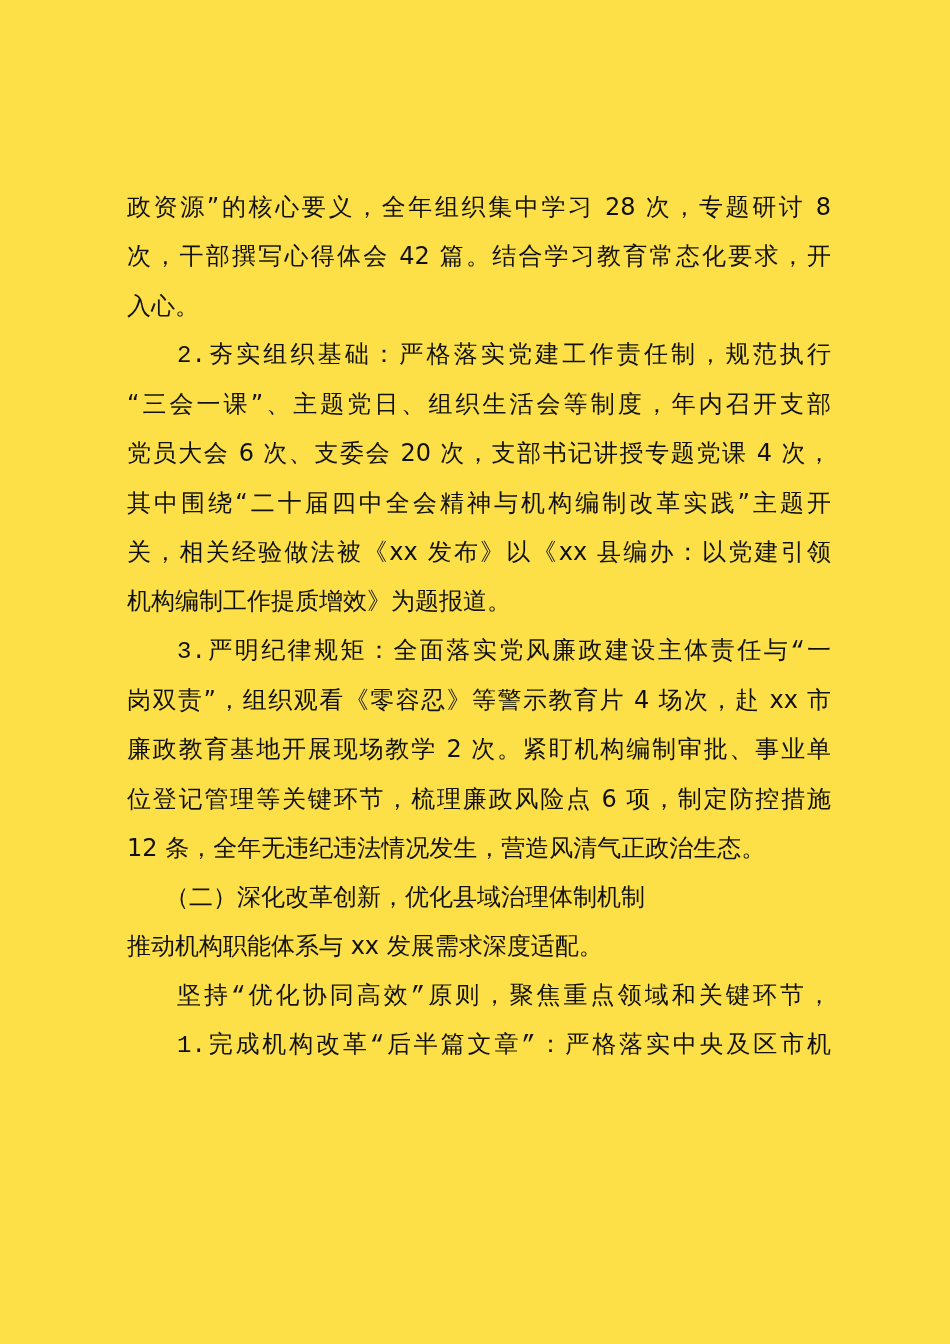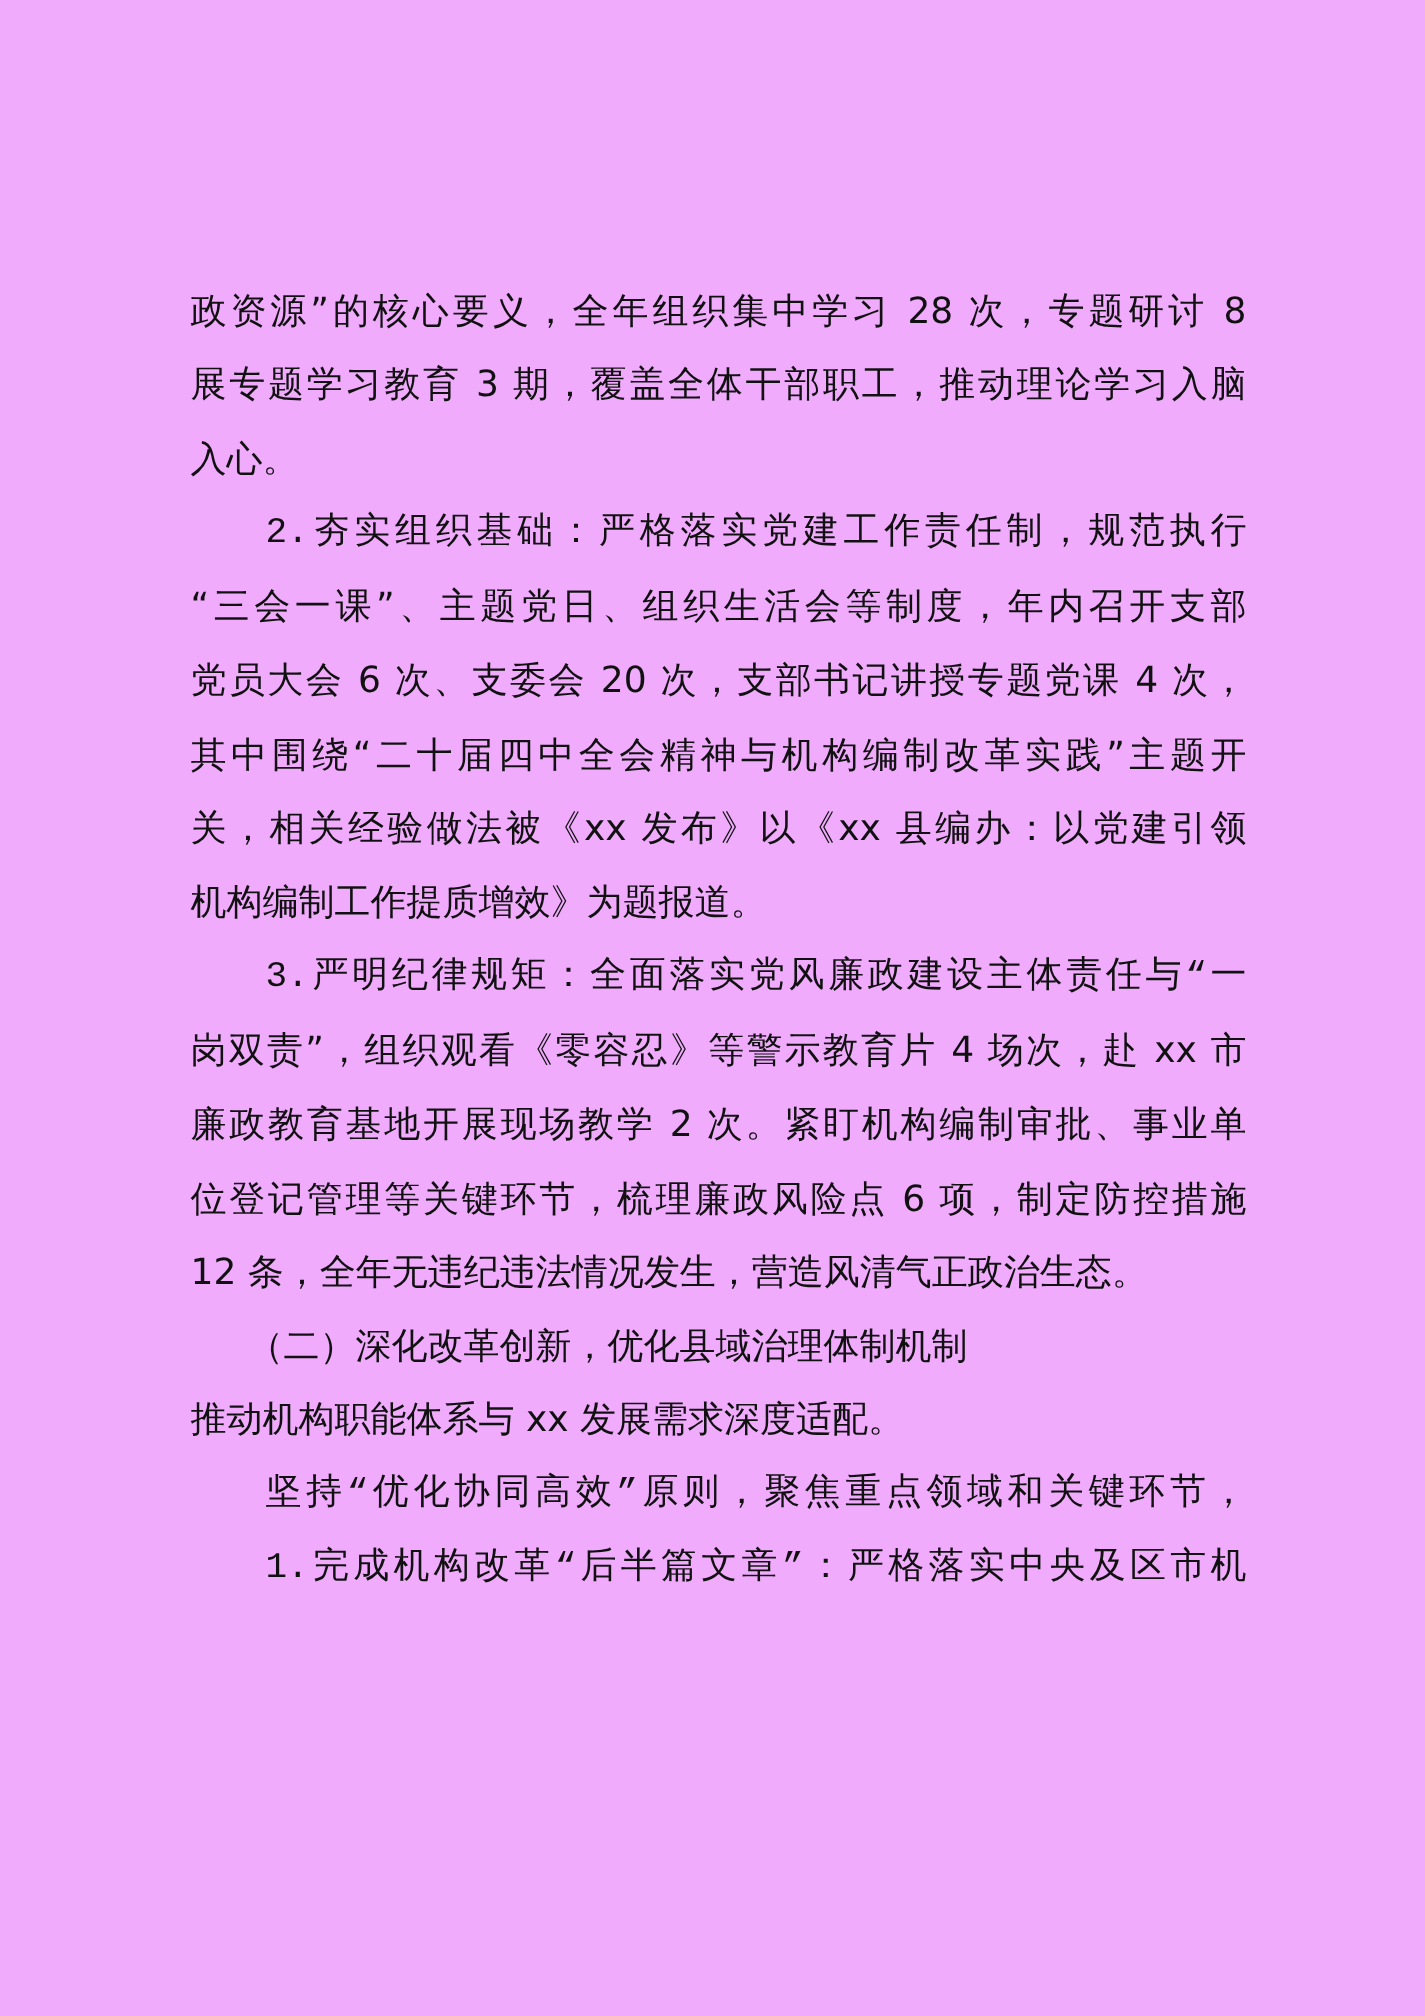--- a/index.html
+++ b/index.html
@@ -13,21 +13,21 @@
       position: relative;
       overflow: hidden;
       font-family: "DejaVu Sans", "Liberation Sans", sans-serif;
       color: #111111;
     }
     .page {
       position: absolute;
       left: 0; top: 0;
       width: 950px;
       height: 1344px;
-      background: #f0abfc;
+      background: #fde047;
     }
     .content {
       position: absolute;
       left: 127px;
       top: 183px;
       width: 704px;
     }
     .line {
       display: block;
       height: 49.3px;
@@ -56,21 +56,21 @@
     .para { display: block; }
   </style>
 </head>
 <body>
 
 <div class="page">
   <div class="content">
 
     <div class="para">
       <span class="line">政资源”的核心要义，全年组织集中学习 28 次，专题研讨 8</span>
-      <span class="line">展专题学习教育 3 期，覆盖全体干部职工，推动理论学习入脑</span>
+      <span class="line">次，干部撰写心得体会 42 篇。结合学习教育常态化要求，开</span>
       <span class="line last">入心。</span>
     </div>
 
     <div class="para">
       <span class="line indent">2.夯实组织基础：严格落实党建工作责任制，规范执行</span>
       <span class="line">“三会一课”、主题党日、组织生活会等制度，年内召开支部</span>
       <span class="line">党员大会 6 次、支委会 20 次，支部书记讲授专题党课 4 次，</span>
       <span class="line">其中围绕“二十届四中全会精神与机构编制改革实践”主题开</span>
       <span class="line">关，相关经验做法被《xx 发布》以《xx 县编办：以党建引领</span>
       <span class="line last">机构编制工作提质增效》为题报道。</span>

